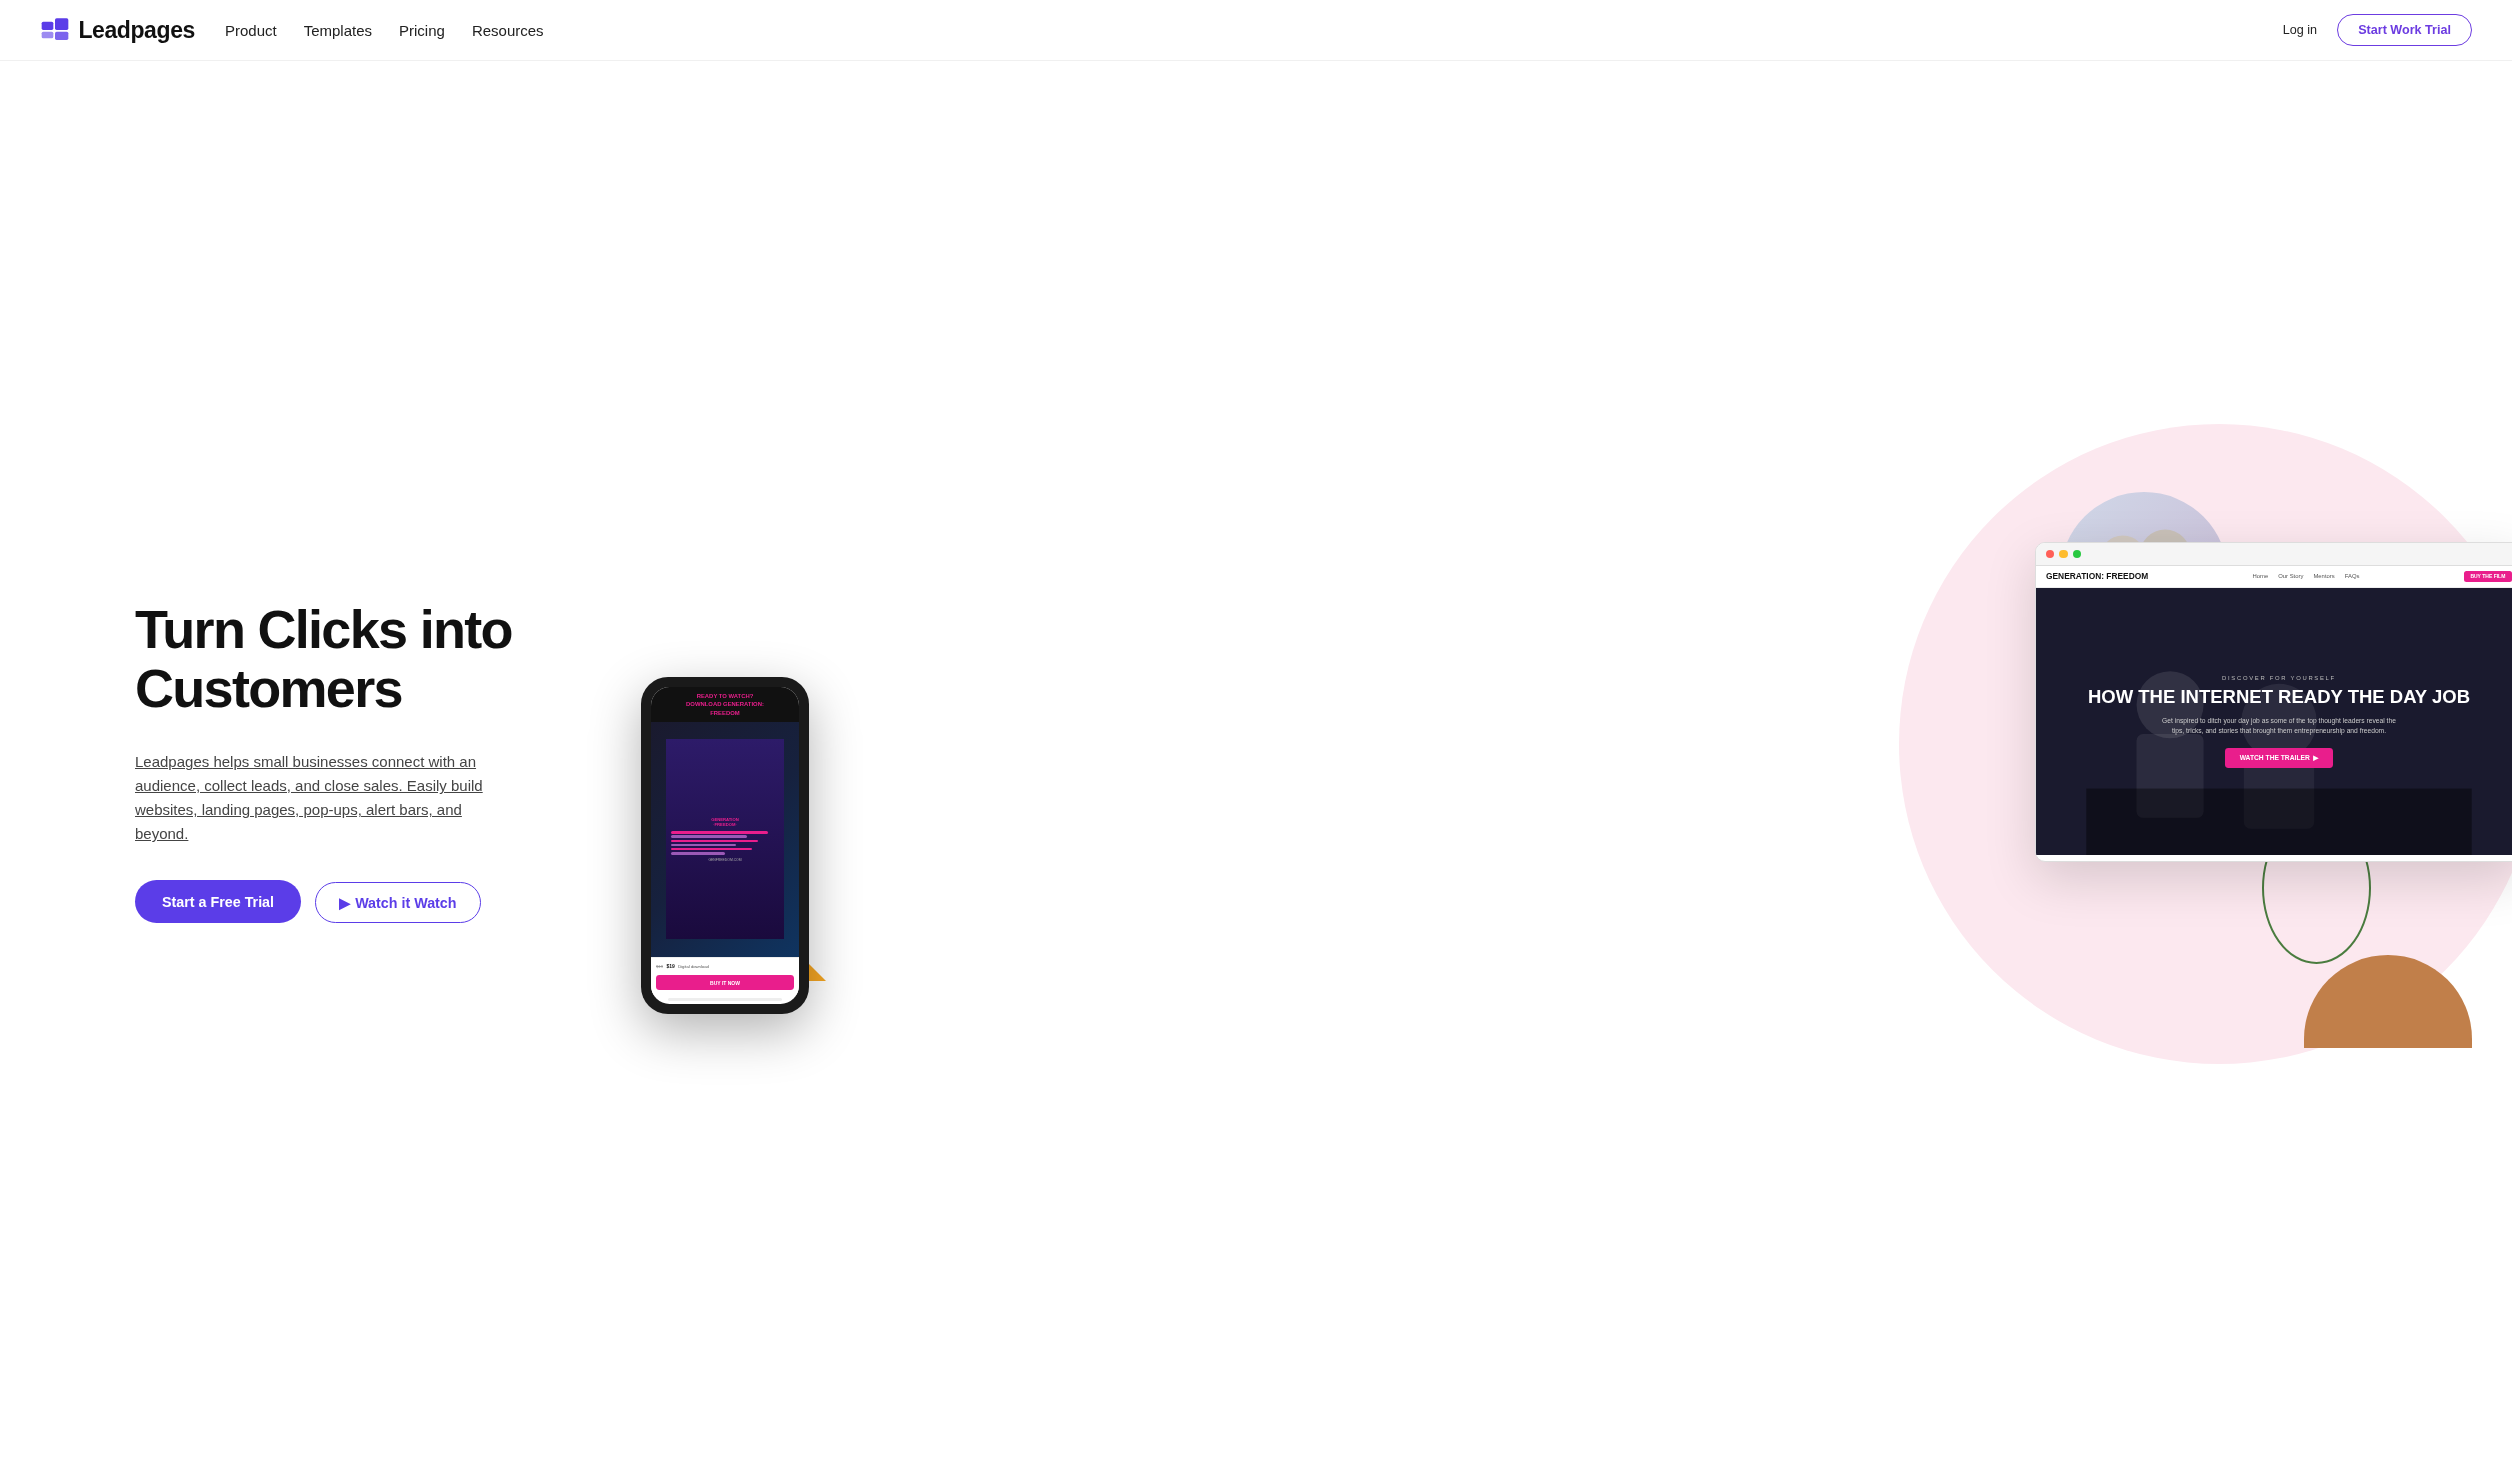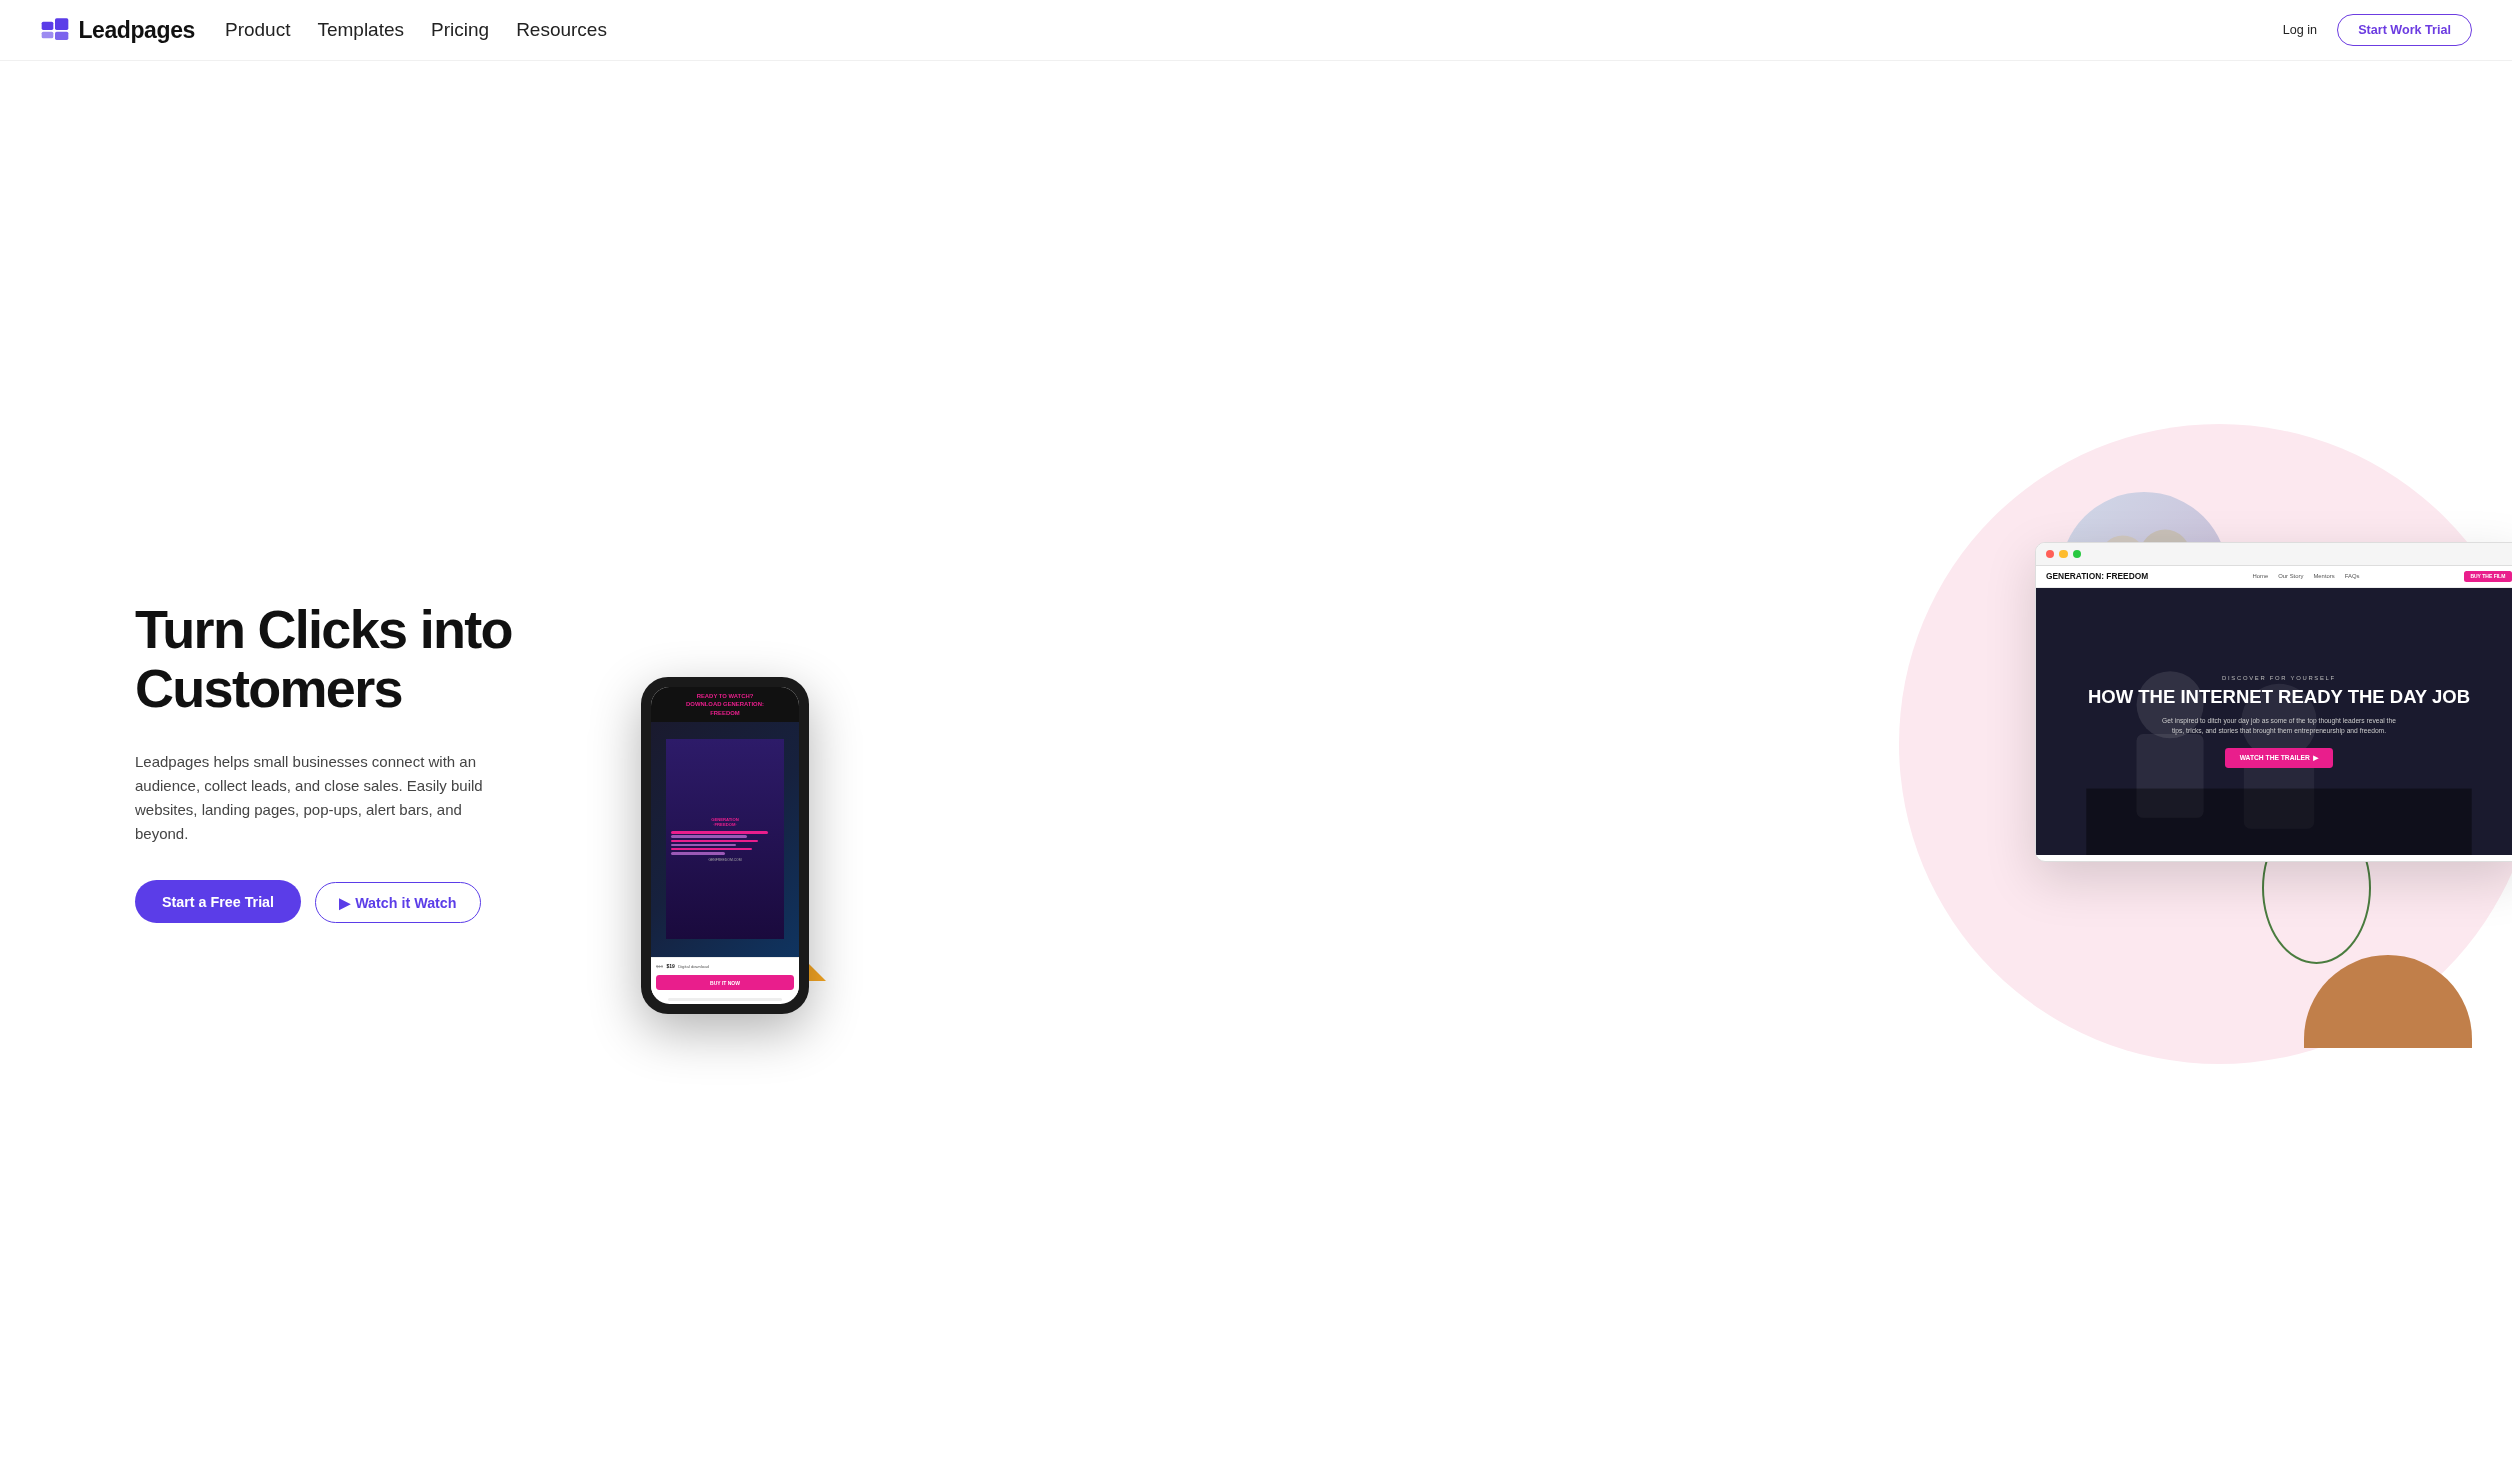--- a/index.html
+++ b/index.html
@@ -53,21 +53,21 @@
     .nav-links {
       display: flex;
       align-items: center;
       gap: 27px;
       list-style: none;
     }
 
     .nav-links a {
       text-decoration: none;
       color: #222;
-      font-size: 19px;
+      font-size: 15px;
       font-weight: 500;
     }
 
     .nav-right {
       display: flex;
       align-items: center;
       gap: 20px;
     }
 
     .login-link {
@@ -113,20 +113,21 @@
       color: #111;
       margin-bottom: 32px;
     }
 
     .hero-sub {
       font-size: 15px;
       line-height: 1.6;
       color: #444;
       margin-bottom: 34px;
       max-width: 379px;
+      text-decoration: underline;
     }
 
     .hero-ctas {
       display: flex;
       align-items: flex-end;
       gap: 13.5px;
     }
 
     .btn-primary {
       background: #5b3de8;

